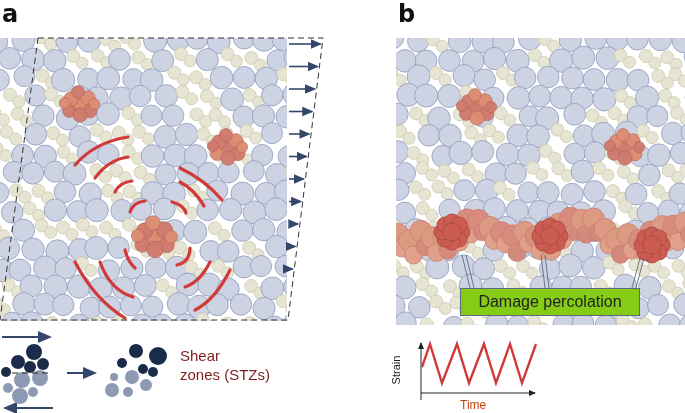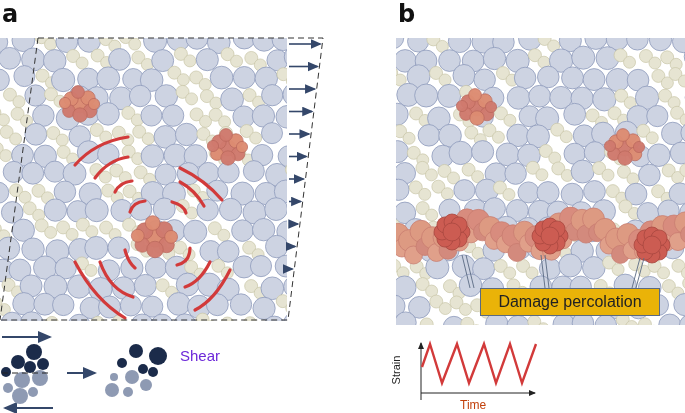--- a/index.html
+++ b/index.html
@@ -1,23 +1,23 @@
 <!DOCTYPE html>
 <html><head>
 <meta charset="utf-8">
 <style>
   html, body { margin:0; padding:0; background:#ffffff; }
   body { width:685px; height:413px; position:relative; overflow:hidden;
          font-family:"Liberation Sans", sans-serif; }
   .panel-label { position:absolute; font-weight:bold; font-size:24px; color:#111;
                  font-family:"DejaVu Sans", sans-serif; line-height:1; }
   svg { position:absolute; left:0; top:0; }
-  .stz-label { position:absolute; left:180px; top:346px; font-size:15px; line-height:19px; color:#6d28d9; }
-  .dmg-box { position:absolute; left:460px; top:288px; width:178px; height:26px; background:#eab308;
-             border:1px solid #5a6a82; font-size:16px; line-height:26px; text-align:center; color:#222;margin-left:20px; }
+  .stz-label { position:absolute; left:180px; top:346px; font-size:15px; line-height:19px; color:#7f1d1d; }
+  .dmg-box { position:absolute; left:460px; top:288px; width:178px; height:26px; background:#84cc16;
+             border:1px solid #5a6a82; font-size:16px; line-height:26px; text-align:center; color:#222; }
   .strain-y { position:absolute; left:380px; top:345px; font-size:11px; color:#222;
               transform:rotate(-90deg); transform-origin:center; width:40px; text-align:center; }
   .strain-x { position:absolute; left:460px; top:398px; font-size:12px; color:#c2410c; }
 </style>
 </head>
 <body>
 
 <div class="panel-label" style="left:2px;top:2px;">a</div>
 <div class="panel-label" style="left:398px;top:2px;">b</div>
 
@@ -909,17 +909,18 @@
     </g>
   <g id="plot">
       <line x1="421" y1="400" x2="421" y2="343" stroke="#222" stroke-width="1" marker-end="url(#arrowheadK)"></line>
       <line x1="421" y1="393" x2="535" y2="393" stroke="#222" stroke-width="1" marker-end="url(#arrowheadK)"></line>
       <polyline points="422,367 430,344 442,383 457,344 469,383 484,344 496,383 510,344 522,383 536,344" fill="none" stroke="#d23a3a" stroke-width="2.4" stroke-linejoin="miter"></polyline>
     </g>
 </svg>
 
 <div class="stz-label">
   <div>Shear</div>
+  <div>zones (STZs)</div>
 </div>
 
 <div class="dmg-box">Damage percolation</div>
 <div class="strain-y" style="top:364px;left:376px;">Strain</div>
 <div class="strain-x">Time</div>
 
 </body></html>

